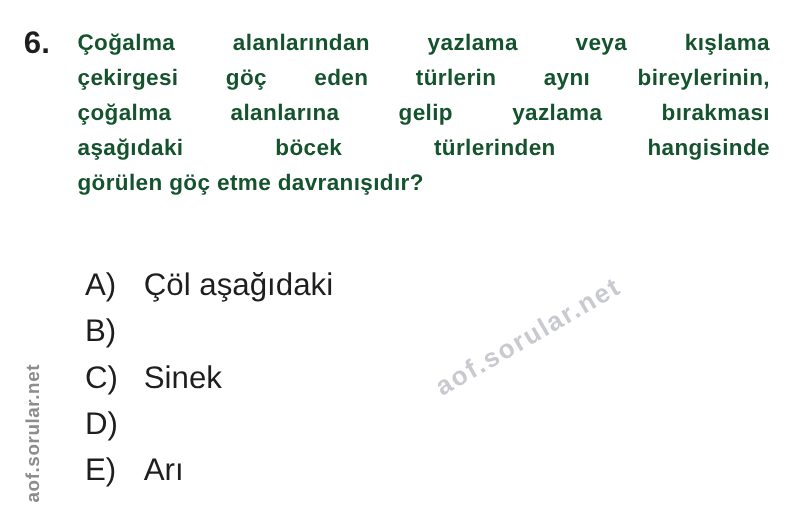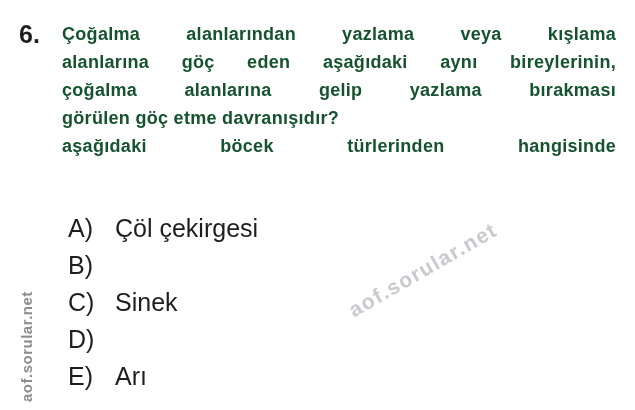--- a/index.html
+++ b/index.html
@@ -102,30 +102,30 @@
 </style>
 </head>
 <body>
 
 <div class="page">
 
   <div class="question-number">6.</div>
 
   <div class="question-text">
     <div class="q-line">Çoğalma alanlarından yazlama veya kışlama</div>
-    <div class="q-line">alanlarına göç eden aşağıdaki aynı bireylerinin,</div>
+    <div class="q-line">çekirgesi göç eden türlerin aynı bireylerinin,</div>
     <div class="q-line">çoğalma alanlarına gelip yazlama bırakması</div>
+    <div class="q-line">aşağıdaki böcek türlerinden hangisinde</div>
     <div class="q-line q-line-last">görülen göç etme davranışıdır?</div>
-    <div class="q-line">aşağıdaki böcek türlerinden hangisinde</div>
   </div>
 
   <div class="options">
     <div class="option-row">
       <span class="opt-letter">A)</span>
-      <span class="opt-label">Çöl çekirgesi</span>
+      <span class="opt-label">Çöl aşağıdaki</span>
     </div>
     <div class="option-row">
       <span class="opt-letter">B)</span>
     </div>
     <div class="option-row">
       <span class="opt-letter">C)</span>
       <span class="opt-label">Sinek</span>
     </div>
     <div class="option-row">
       <span class="opt-letter">D)</span>

